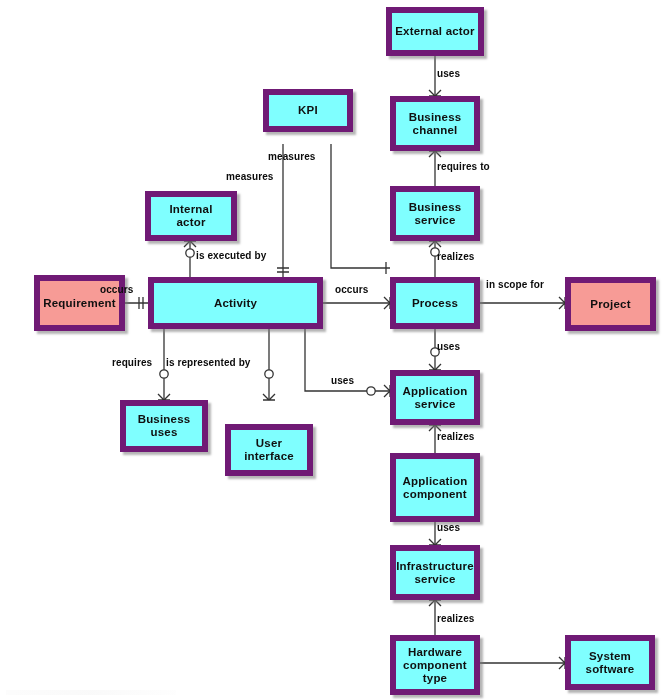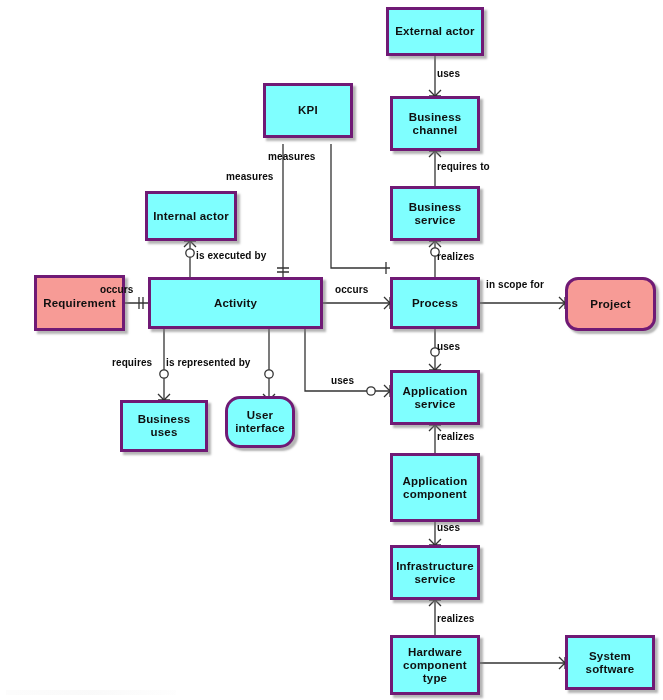--- a/index.html
+++ b/index.html
@@ -3,21 +3,21 @@
 <meta charset="utf-8">
 <style>
   html,body{margin:0;padding:0;background:#ffffff;}
   body{
     font-family:"Liberation Sans", sans-serif;
     width:663px;height:700px;position:relative;overflow:hidden;
   }
   #canvas{position:absolute;left:0;top:0;width:663px;height:700px;}
   .node{
     position:absolute;box-sizing:border-box;
-    border:3px solid #701a75;
+    border:6px solid #701a75;
     display:flex;align-items:center;justify-content:center;
     text-align:center;
     font-size:11.5px;font-weight:bold;color:#101010;
     line-height:13px;
     letter-spacing:0.2px;
     box-shadow:3px 3px 2px rgba(120,120,120,0.55);
     z-index:3;
     padding:0 3px;
   }
   .node.cyan{background:#7FFFFF;}
@@ -106,42 +106,42 @@
 
 <div class="node cyan" style="left:386px;top:7px;width:98px;height:49px;">
     <span>External actor</span>
   </div>
 <div class="node cyan" style="left:390px;top:96px;width:90px;height:55px;">
     <span>Business channel</span>
   </div>
 <div class="node cyan" style="left:390px;top:186px;width:90px;height:55px;">
     <span>Business service</span>
   </div>
-<div class="node cyan" style="left:263px;top:83px;width:90px;height:55px;text-align:center;">
+<div class="node cyan" style="left:263px;top:89px;width:90px;height:43px;text-align:center;">
     <span>KPI</span>
   </div>
 <div class="node cyan" style="left:145px;top:191px;width:92px;height:50px;">
     <span>Internal actor</span>
   </div>
 <div class="node salmon" style="left:2px;top:275px;width:91px;height:56px;margin-left:32px;">
     <span>Requirement</span>
   </div>
 <div class="node cyan" style="left:148px;top:277px;width:175px;height:52px;">
     <span>Activity</span>
   </div>
 <div class="node cyan" style="left:390px;top:277px;width:90px;height:52px;">
     <span>Process</span>
   </div>
-<div class="node salmon" style="left:565px;top:277px;width:91px;height:54px;border-radius:13px;">
+<div class="node salmon" style="left:565px;top:277px;width:91px;height:54px;">
     <span>Project</span>
   </div>
 <div class="node cyan" style="left:120px;top:400px;width:88px;height:52px;">
     <span>Business uses</span>
   </div>
-<div class="node cyan" style="left:225px;top:396px;width:70px;height:52px;border-radius:15px;">
+<div class="node cyan" style="left:225px;top:424px;width:88px;height:52px;">
     <span>User interface</span>
   </div>
 <div class="node cyan" style="left:390px;top:370px;width:90px;height:55px;">
     <span>Application service</span>
   </div>
 <div class="node cyan" style="left:390px;top:453px;width:90px;height:69px;">
     <span>Application component</span>
   </div>
 <div class="node cyan" style="left:390px;top:545px;width:90px;height:55px;">
     <span>Infrastructure service</span>

